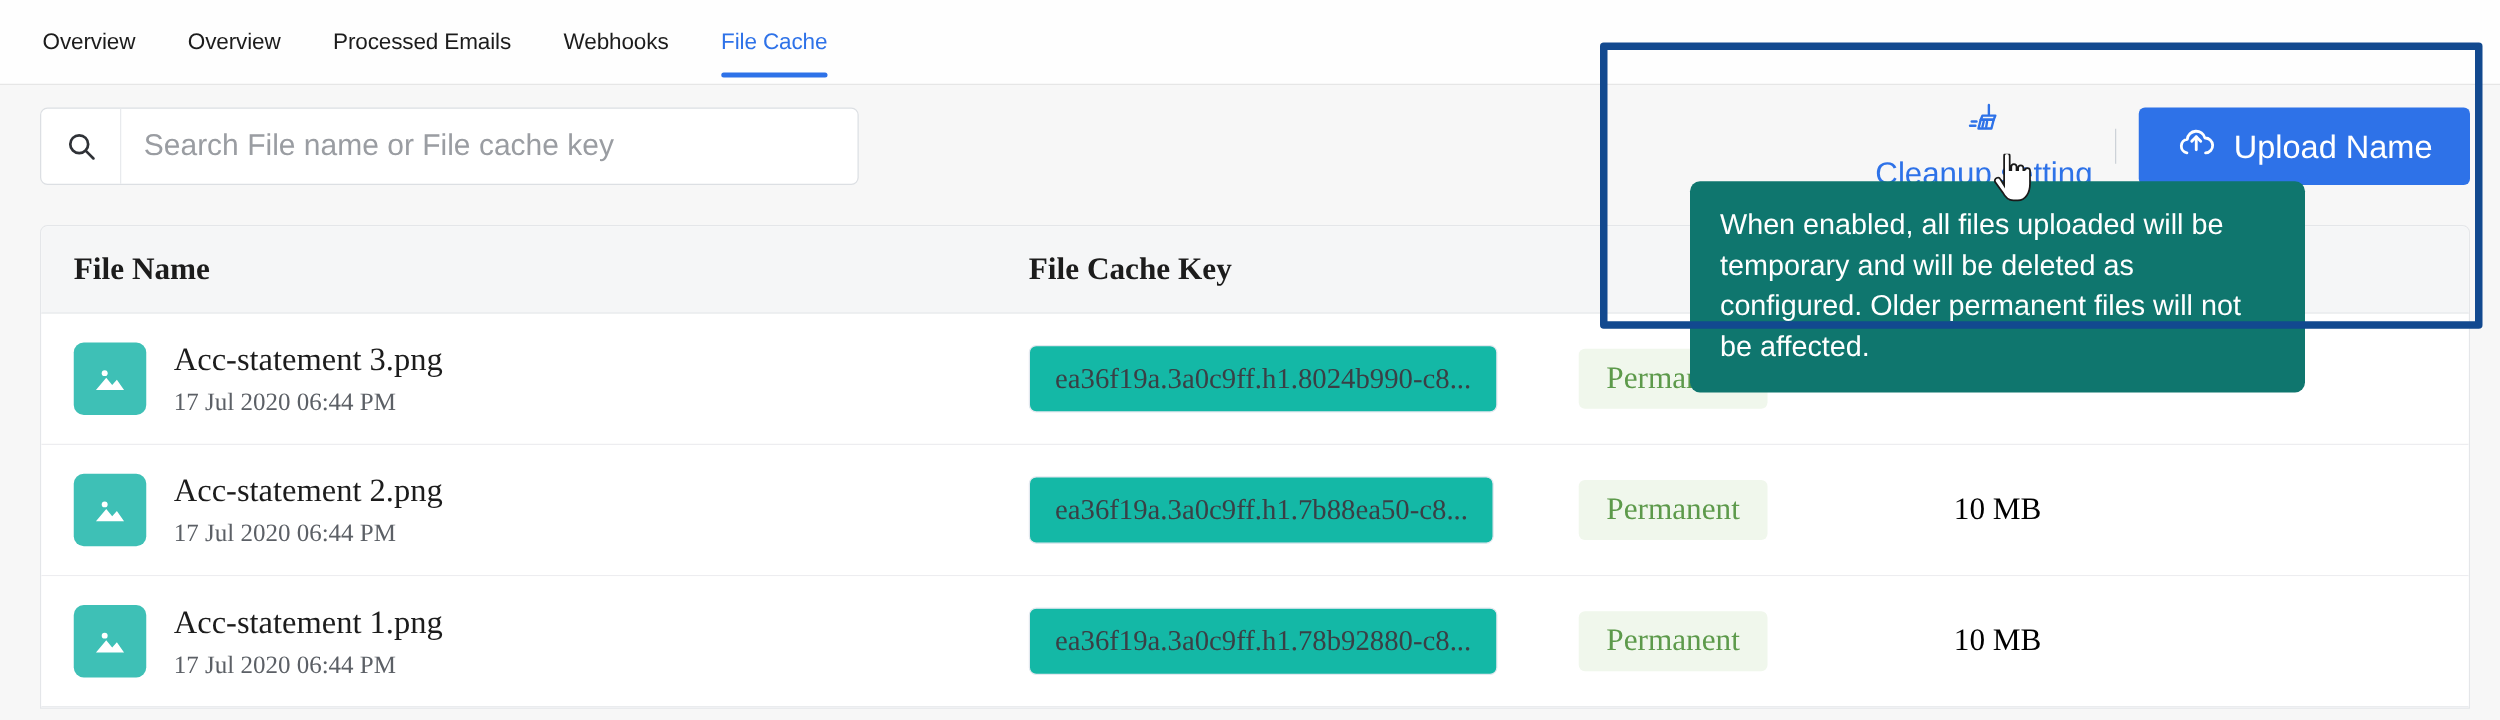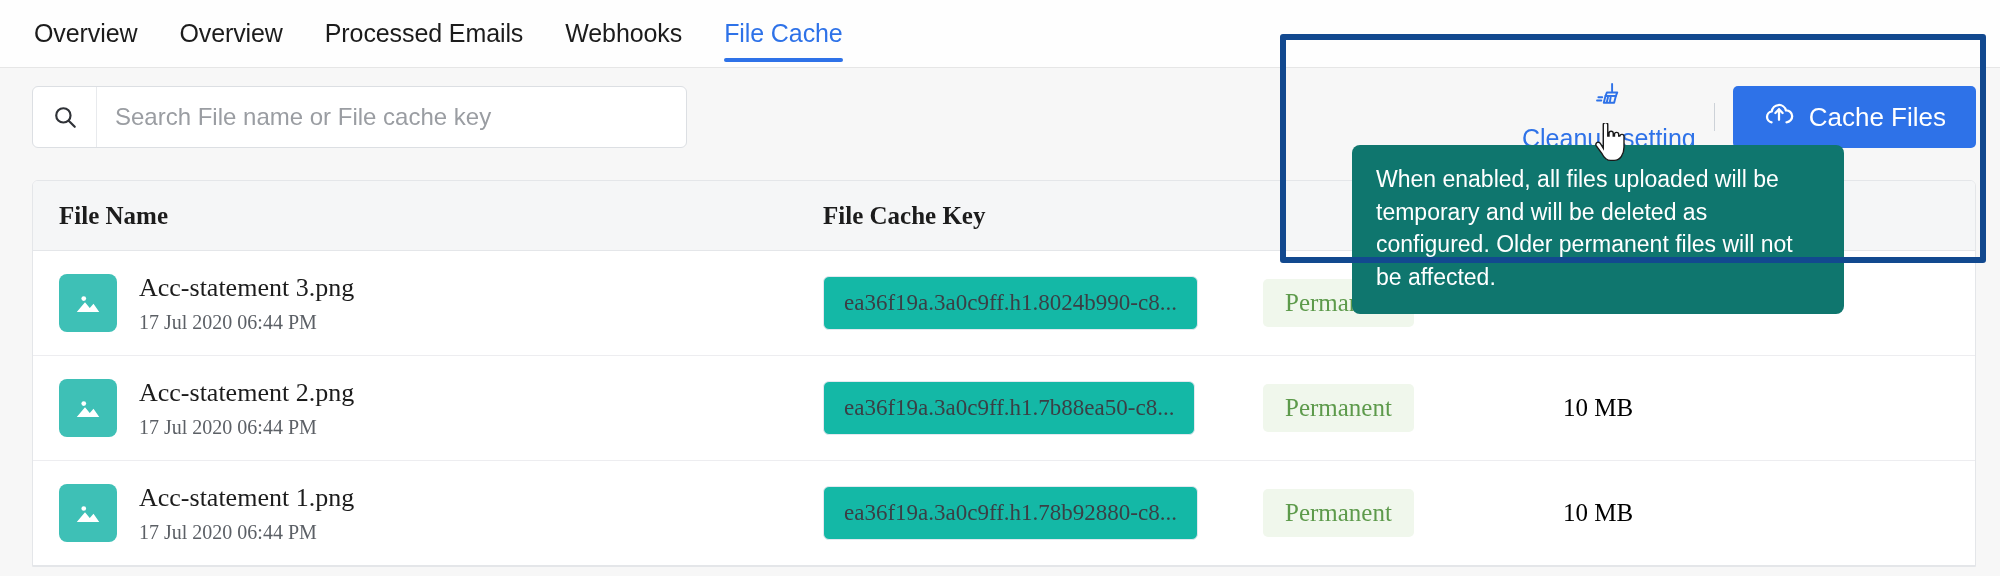--- a/index.html
+++ b/index.html
@@ -25,21 +25,21 @@
     width: 2000px;
     height: 68px;
     background: #fefefe;
     display: flex;
     align-items: center;
     padding-left: 34px;
     border-bottom: 1px solid #e6e6e6;
   }
   .nav-tab {
     position: relative;
-    font-size: 25px;
+    font-size: 18px;
     color: #1c1c1c;
     letter-spacing: -0.1px;
     margin-right: 42px;
     height: 68px;
     display: flex;
     align-items: center;
     cursor: pointer;
     white-space: nowrap;
   }
   .nav-tab.active { color: #2e72e8; }
@@ -309,21 +309,21 @@
       <div class="vdivider"></div>
 
       <button class="upload-btn">
         <span>
           <svg width="32" height="32" viewBox="0 0 24 24" fill="none" stroke="#ffffff" stroke-width="1.7" stroke-linecap="round" stroke-linejoin="round">
             <path d="M6.4 18.2 A4.1 4.1 0 0 1 6.6 10.1 A5.4 5.4 0 0 1 17.2 9.3 A3.9 3.9 0 0 1 17.6 18.2"></path>
             <line x1="12" y1="16.4" x2="12" y2="8.6"></line>
             <polyline points="9.3,11.2 12,8.5 14.7,11.2"></polyline>
           </svg>
         </span>
-        <span>Cache Files</span>
+        <span>Upload Name</span>
       </button>
     </div>
   </div>
 
   <div class="table-card">
     <div class="thead">
       <div class="th col-name">File Name</div>
       <div class="th col-key">File Cache Key</div>
       <div class="th col-status"></div>
       <div class="th col-size"></div>

